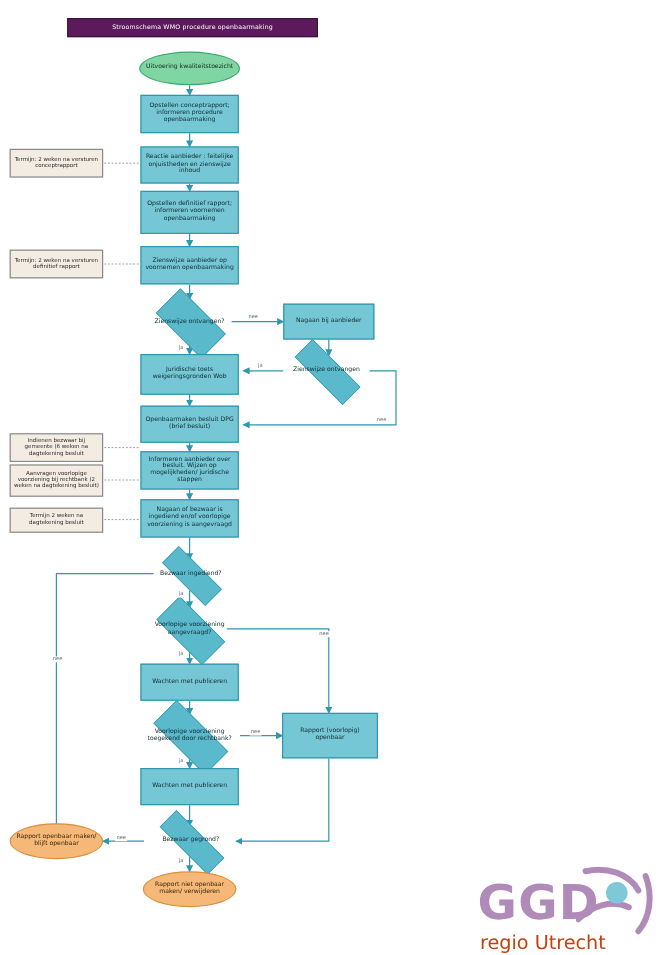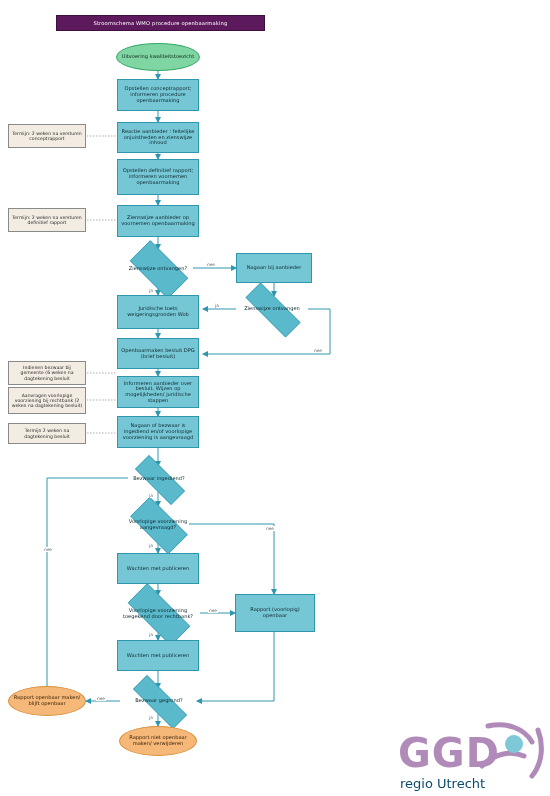--- a/index.html
+++ b/index.html
@@ -34,21 +34,21 @@
   
   .note{background:#f3ece3;border:1px solid #8a8a8a;color:#2a2a2a;font-size:4.6px;}
 
   .edgelabel{position:absolute;font-size:4.3px;color:#5a6a70;
              background:#ffffff;padding:0 1px;white-space:nowrap;}
 
   
   .logo{position:absolute;left:396px;top:706px;width:150px;height:86px;}
   .logo .ggd{position:absolute;left:2px;top:12px;font-size:40px;font-weight:bold;
              color:#b08ab8;letter-spacing:1px;font-family:"DejaVu Sans",sans-serif;}
-  .logo .sub{position:absolute;left:4px;top:58px;font-size:13px;color:#0c4a6e;
+  .logo .sub{position:absolute;left:4px;top:58px;font-size:16px;color:#c2410c;
              font-family:"DejaVu Sans",sans-serif;}
 </style>
 </head>
 <body>
 
 <div id="canvas">
 
   <svg class="edges" viewBox="0 0 550 796">
     <defs>
       <marker id="ah" markerWidth="6" markerHeight="6" refX="5" refY="3" orient="auto">

